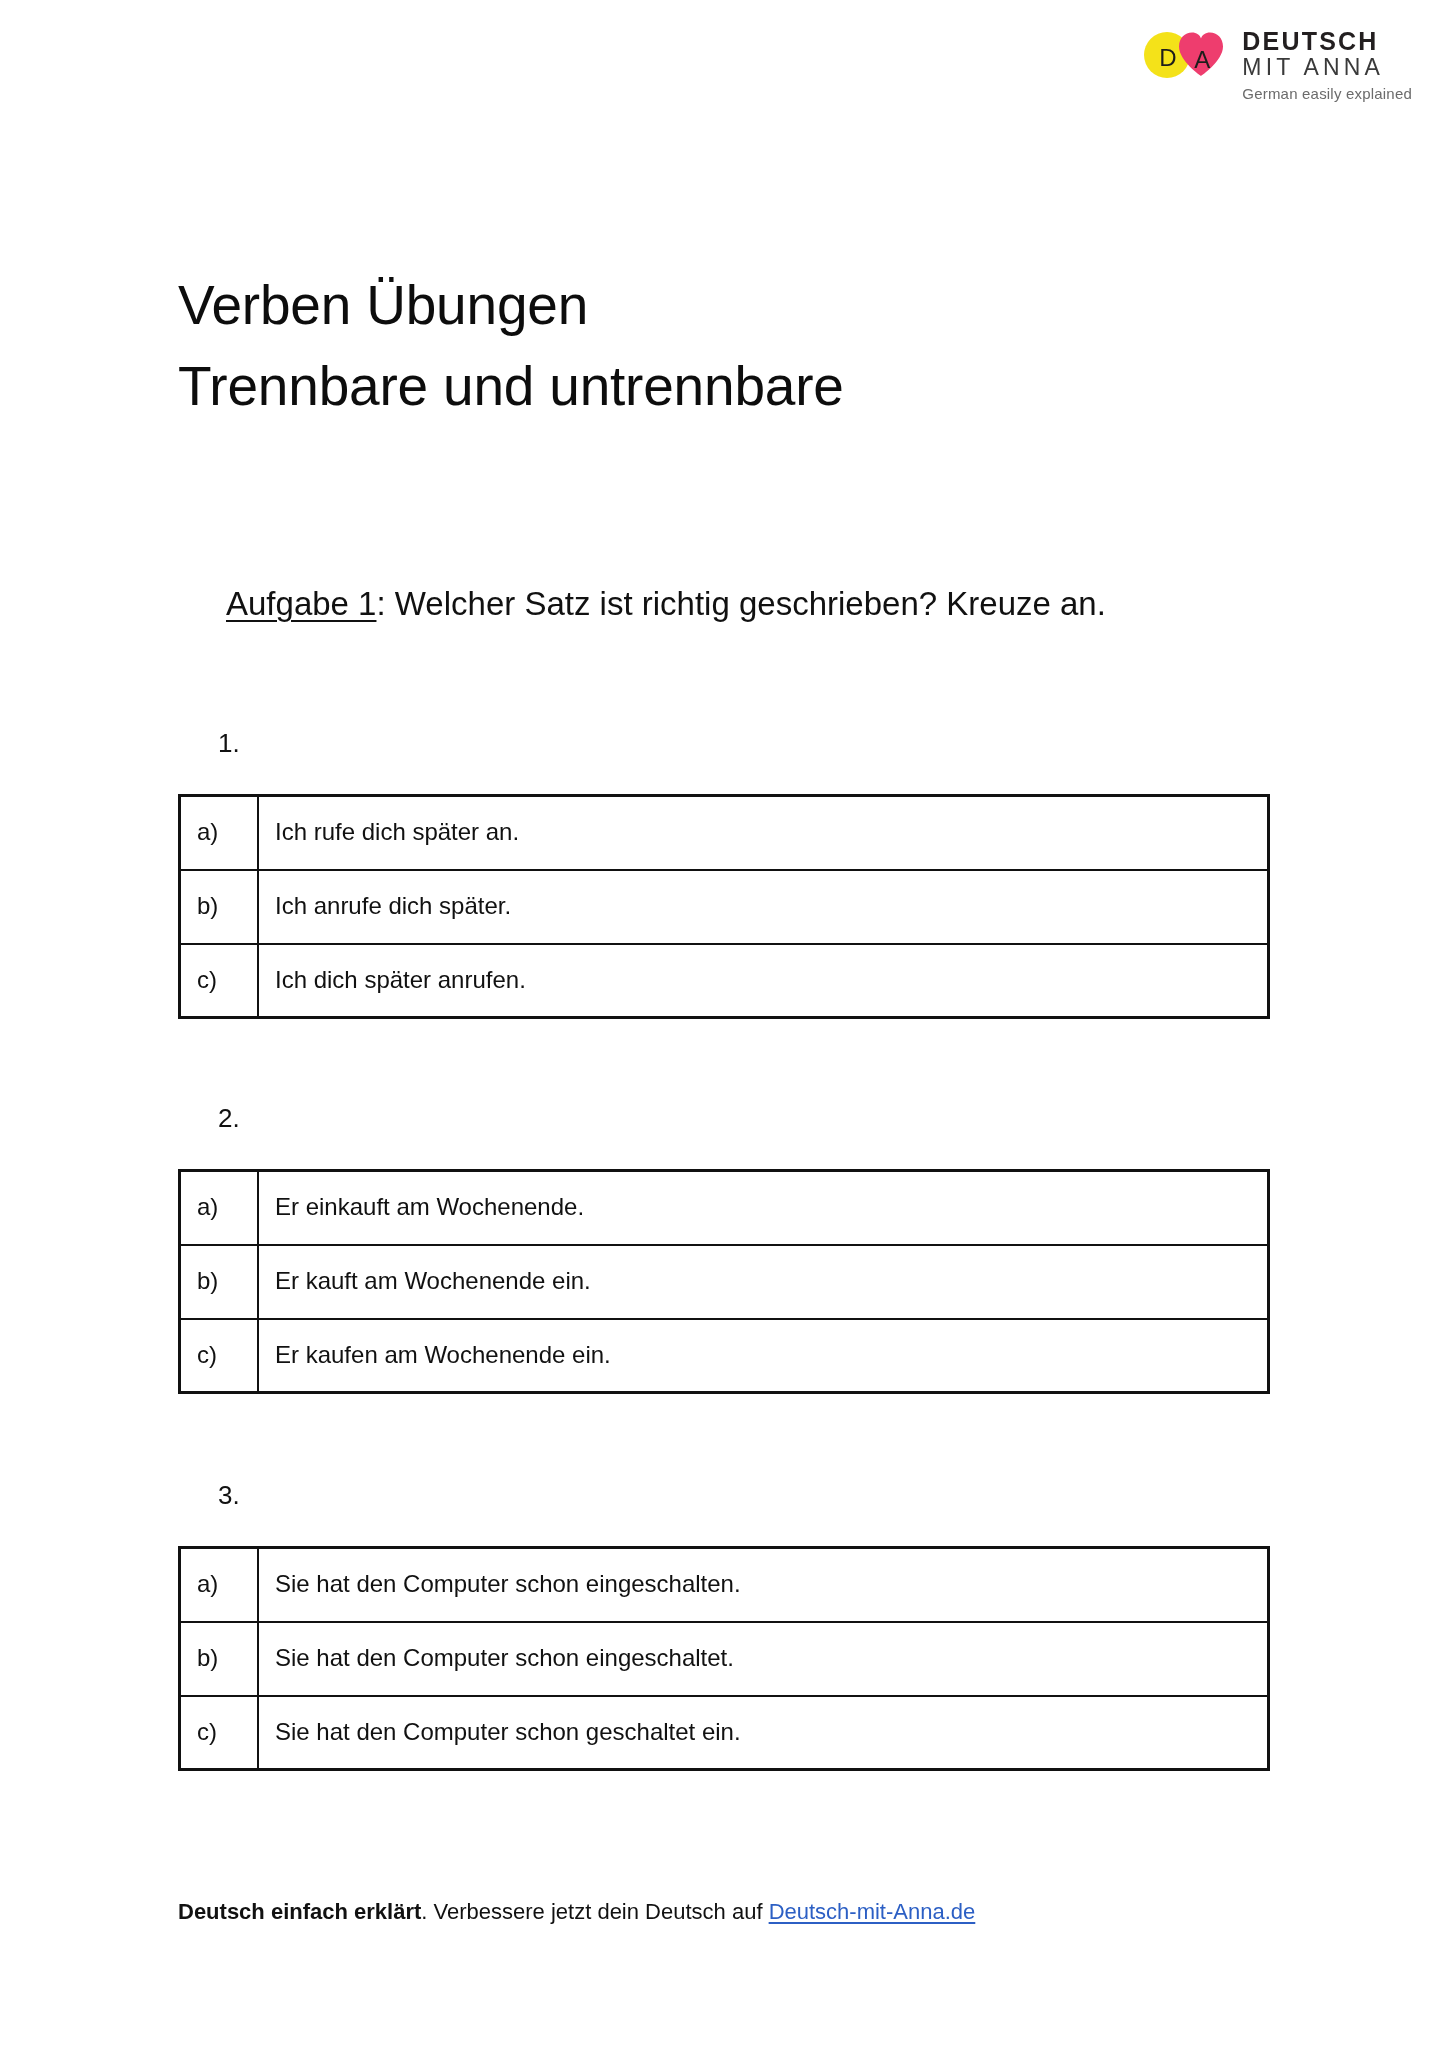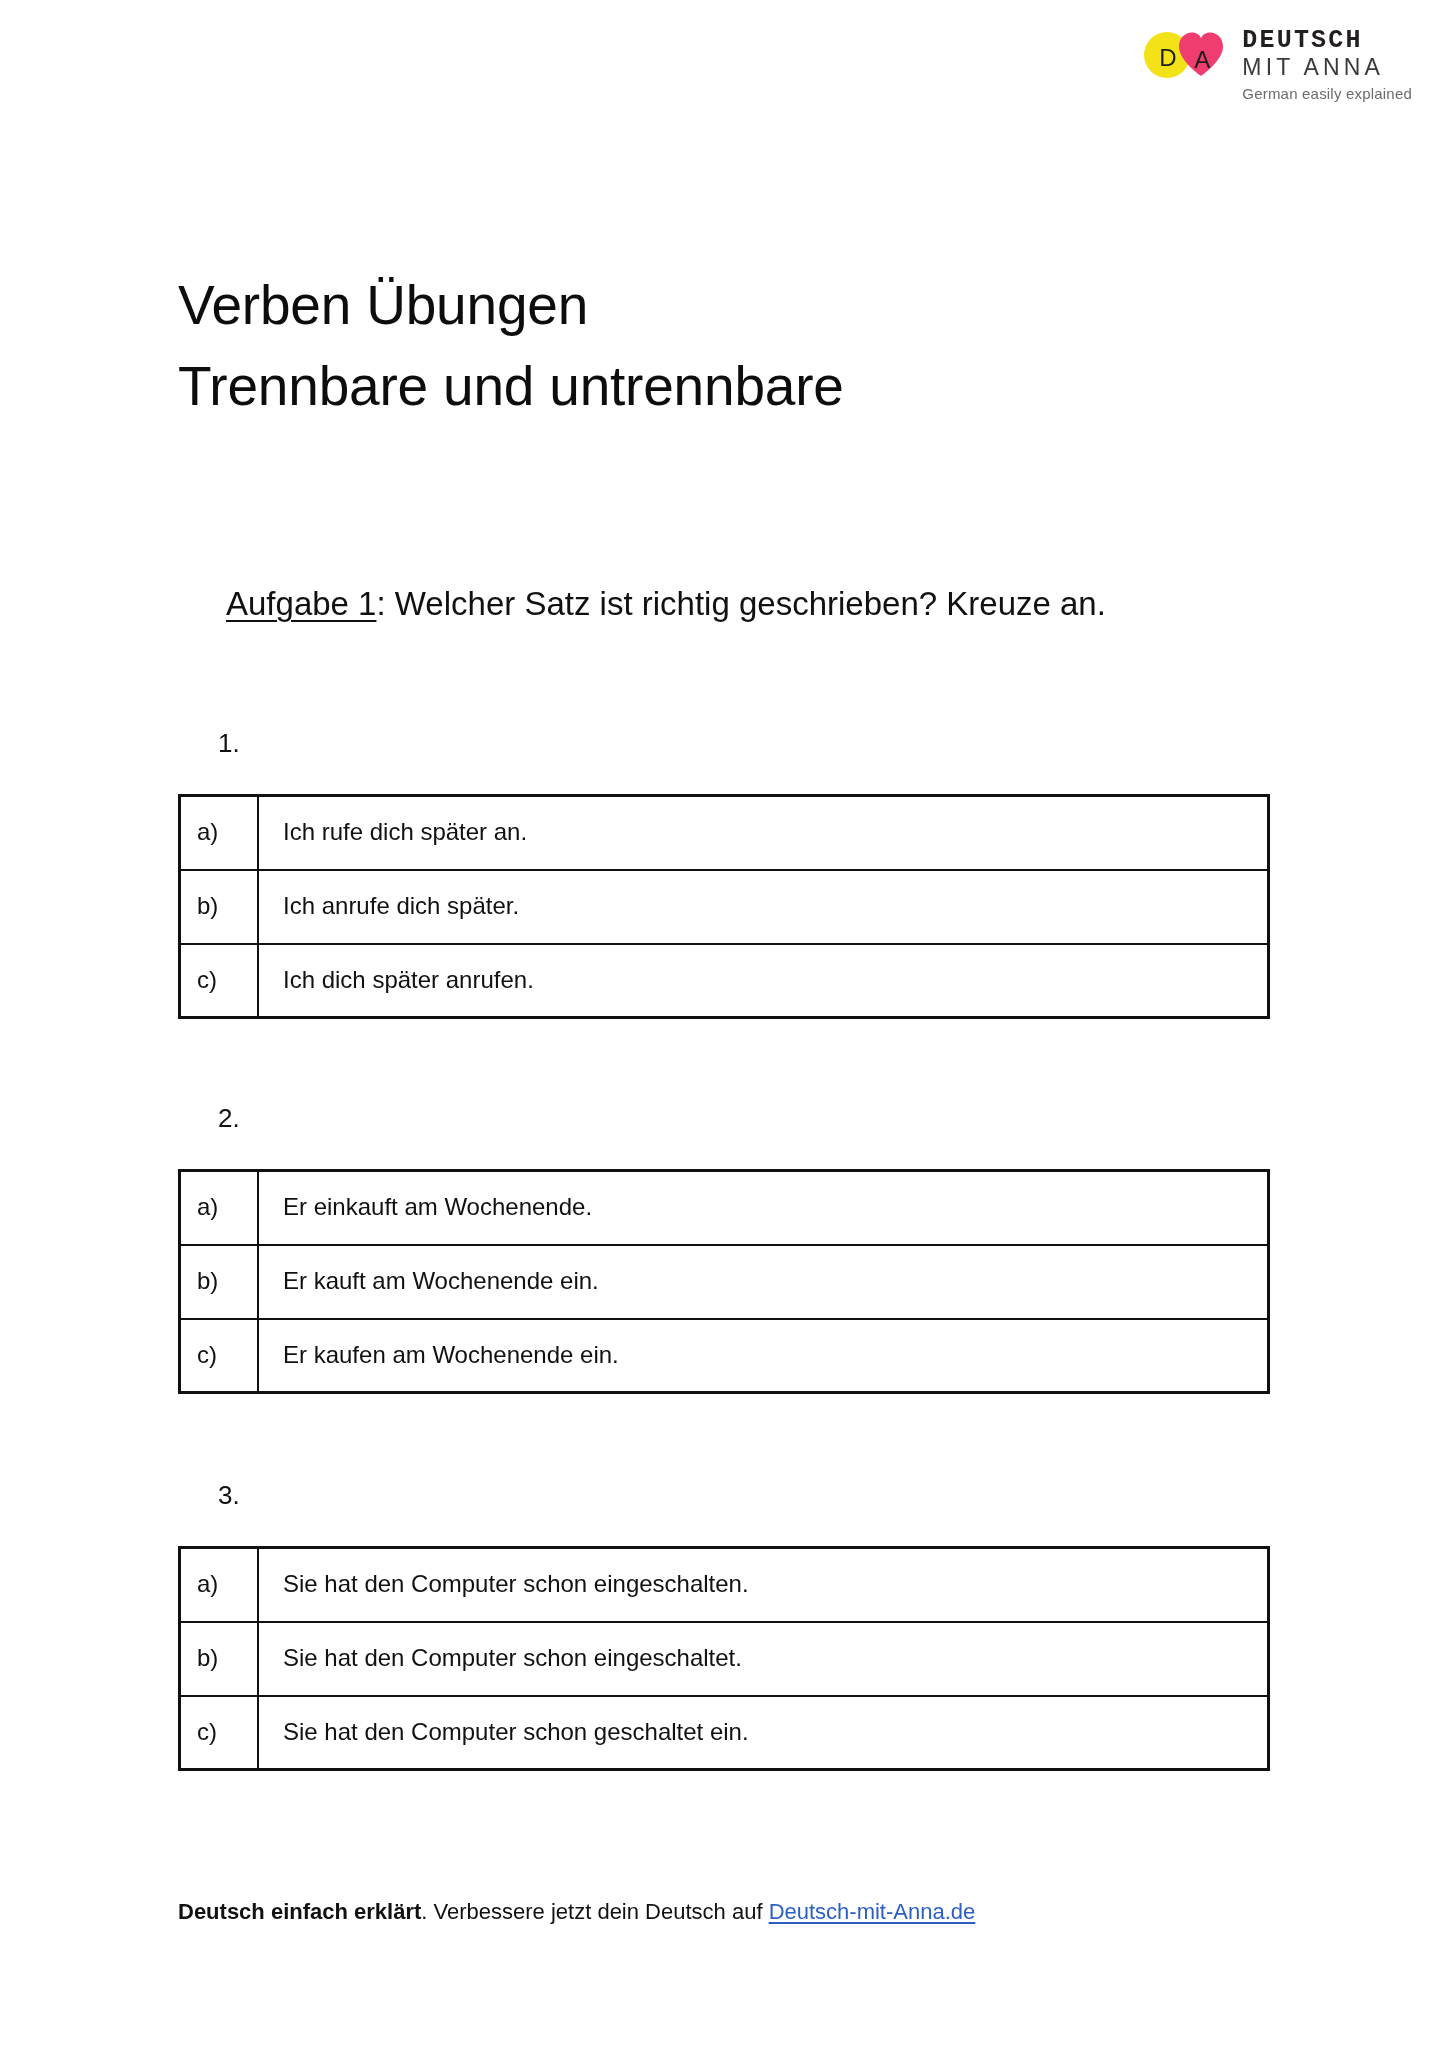--- a/index.html
+++ b/index.html
@@ -65,21 +65,20 @@
 
   .logo-text {
     padding-top: 2px;
   }
   .logo-deutsch {
     font-size: 25px;
     font-weight: 700;
     letter-spacing: 2.2px;
     color: #231f20;
     line-height: 1.05;
-    font-family: Liberation Mono, monospace;
   }
   .logo-mit-anna {
     font-size: 23px;
     font-weight: 400;
     letter-spacing: 4.2px;
     color: #3a3a3a;
     line-height: 1.18;
   }
   .logo-tagline {
     font-size: 15px;
@@ -146,21 +145,21 @@
     font-size: 24px;
     font-weight: 400;
     color: #111111;
     line-height: 1.2;
   }
   .options td.opt-label {
     width: 60px;
     padding-left: 16px;
   }
   .options td.opt-text {
-    padding-left: 24px;
+    padding-left: 16px;
   }
 
   #q1 { top: 730px; }
   #q2 { top: 1105px; }
   #q3 { top: 1482px; }
 
   
   .footer {
     position: absolute;
     left: 178px;

